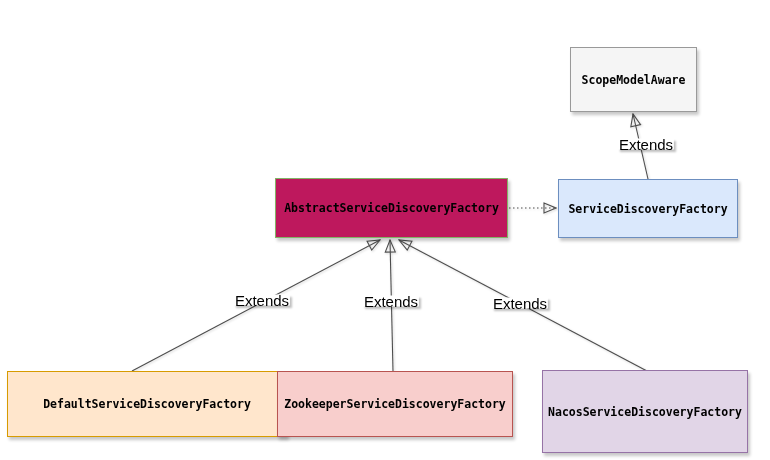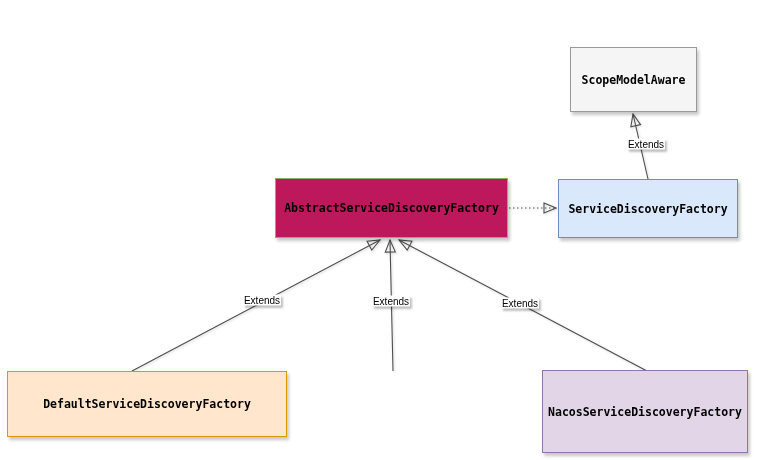--- a/index.html
+++ b/index.html
@@ -51,21 +51,21 @@
   #n-scope     { left: 570px; top:  47px; width: 127px; height: 65px; }
   #n-sdf       { left: 558px; top: 179px; width: 180px; height: 59px; }
   #n-asdf      { left: 275px; top: 178px; width: 233px; height: 60px; }
   #n-default   { left:   7px; top: 371px; width: 280px; height: 66px; }
   #n-zk        { left: 277px; top: 371px; width: 236px; height: 66px; }
   #n-nacos     { left: 542px; top: 370px; width: 206px; height: 83px; }
   .edge-label {
     position: absolute;
     transform: translate(-50%, -50%);
     background: #ffffff;
-    font-size: 10px;
+    font-size: 15px;
     line-height: 11px;
     color: #000000;
     padding: 0 1px;
     box-shadow: 2px 2px 2px rgba(0,0,0,0.25);
     white-space: nowrap;
   }
   #el-1 { left: 262px; top: 300px; }
   #el-2 { left: 391px; top: 301px; }
   #el-3 { left: 520px; top: 303px; }
   #el-4 { left: 646px; top: 144px; }
@@ -105,20 +105,23 @@
   </div>
 
   <div class="node" id="n-asdf" style="background-color: #be185d; border-color: rgb(130, 179, 102);">
     <span>AbstractServiceDiscoveryFactory</span>
   </div>
 
   <div class="node" id="n-default" style="background-color: rgb(255, 230, 204); border-color: rgb(215, 155, 0);">
     <span>DefaultServiceDiscoveryFactory</span>
   </div>
 
+  <div class="node" id="n-zk" style="background-color: rgb(248, 206, 204); border-color: rgb(184, 84, 80);">
+    <span>ZookeeperServiceDiscoveryFactory</span>
+  </div>
 
   <div class="node" id="n-nacos" style="background-color: rgb(225, 213, 231); border-color: rgb(150, 115, 166);">
     <span>NacosServiceDiscoveryFactory</span>
   </div>
 
   <div class="edge-label" id="el-1">Extends</div>
   <div class="edge-label" id="el-2">Extends</div>
   <div class="edge-label" id="el-3">Extends</div>
   <div class="edge-label" id="el-4">Extends</div>
 

